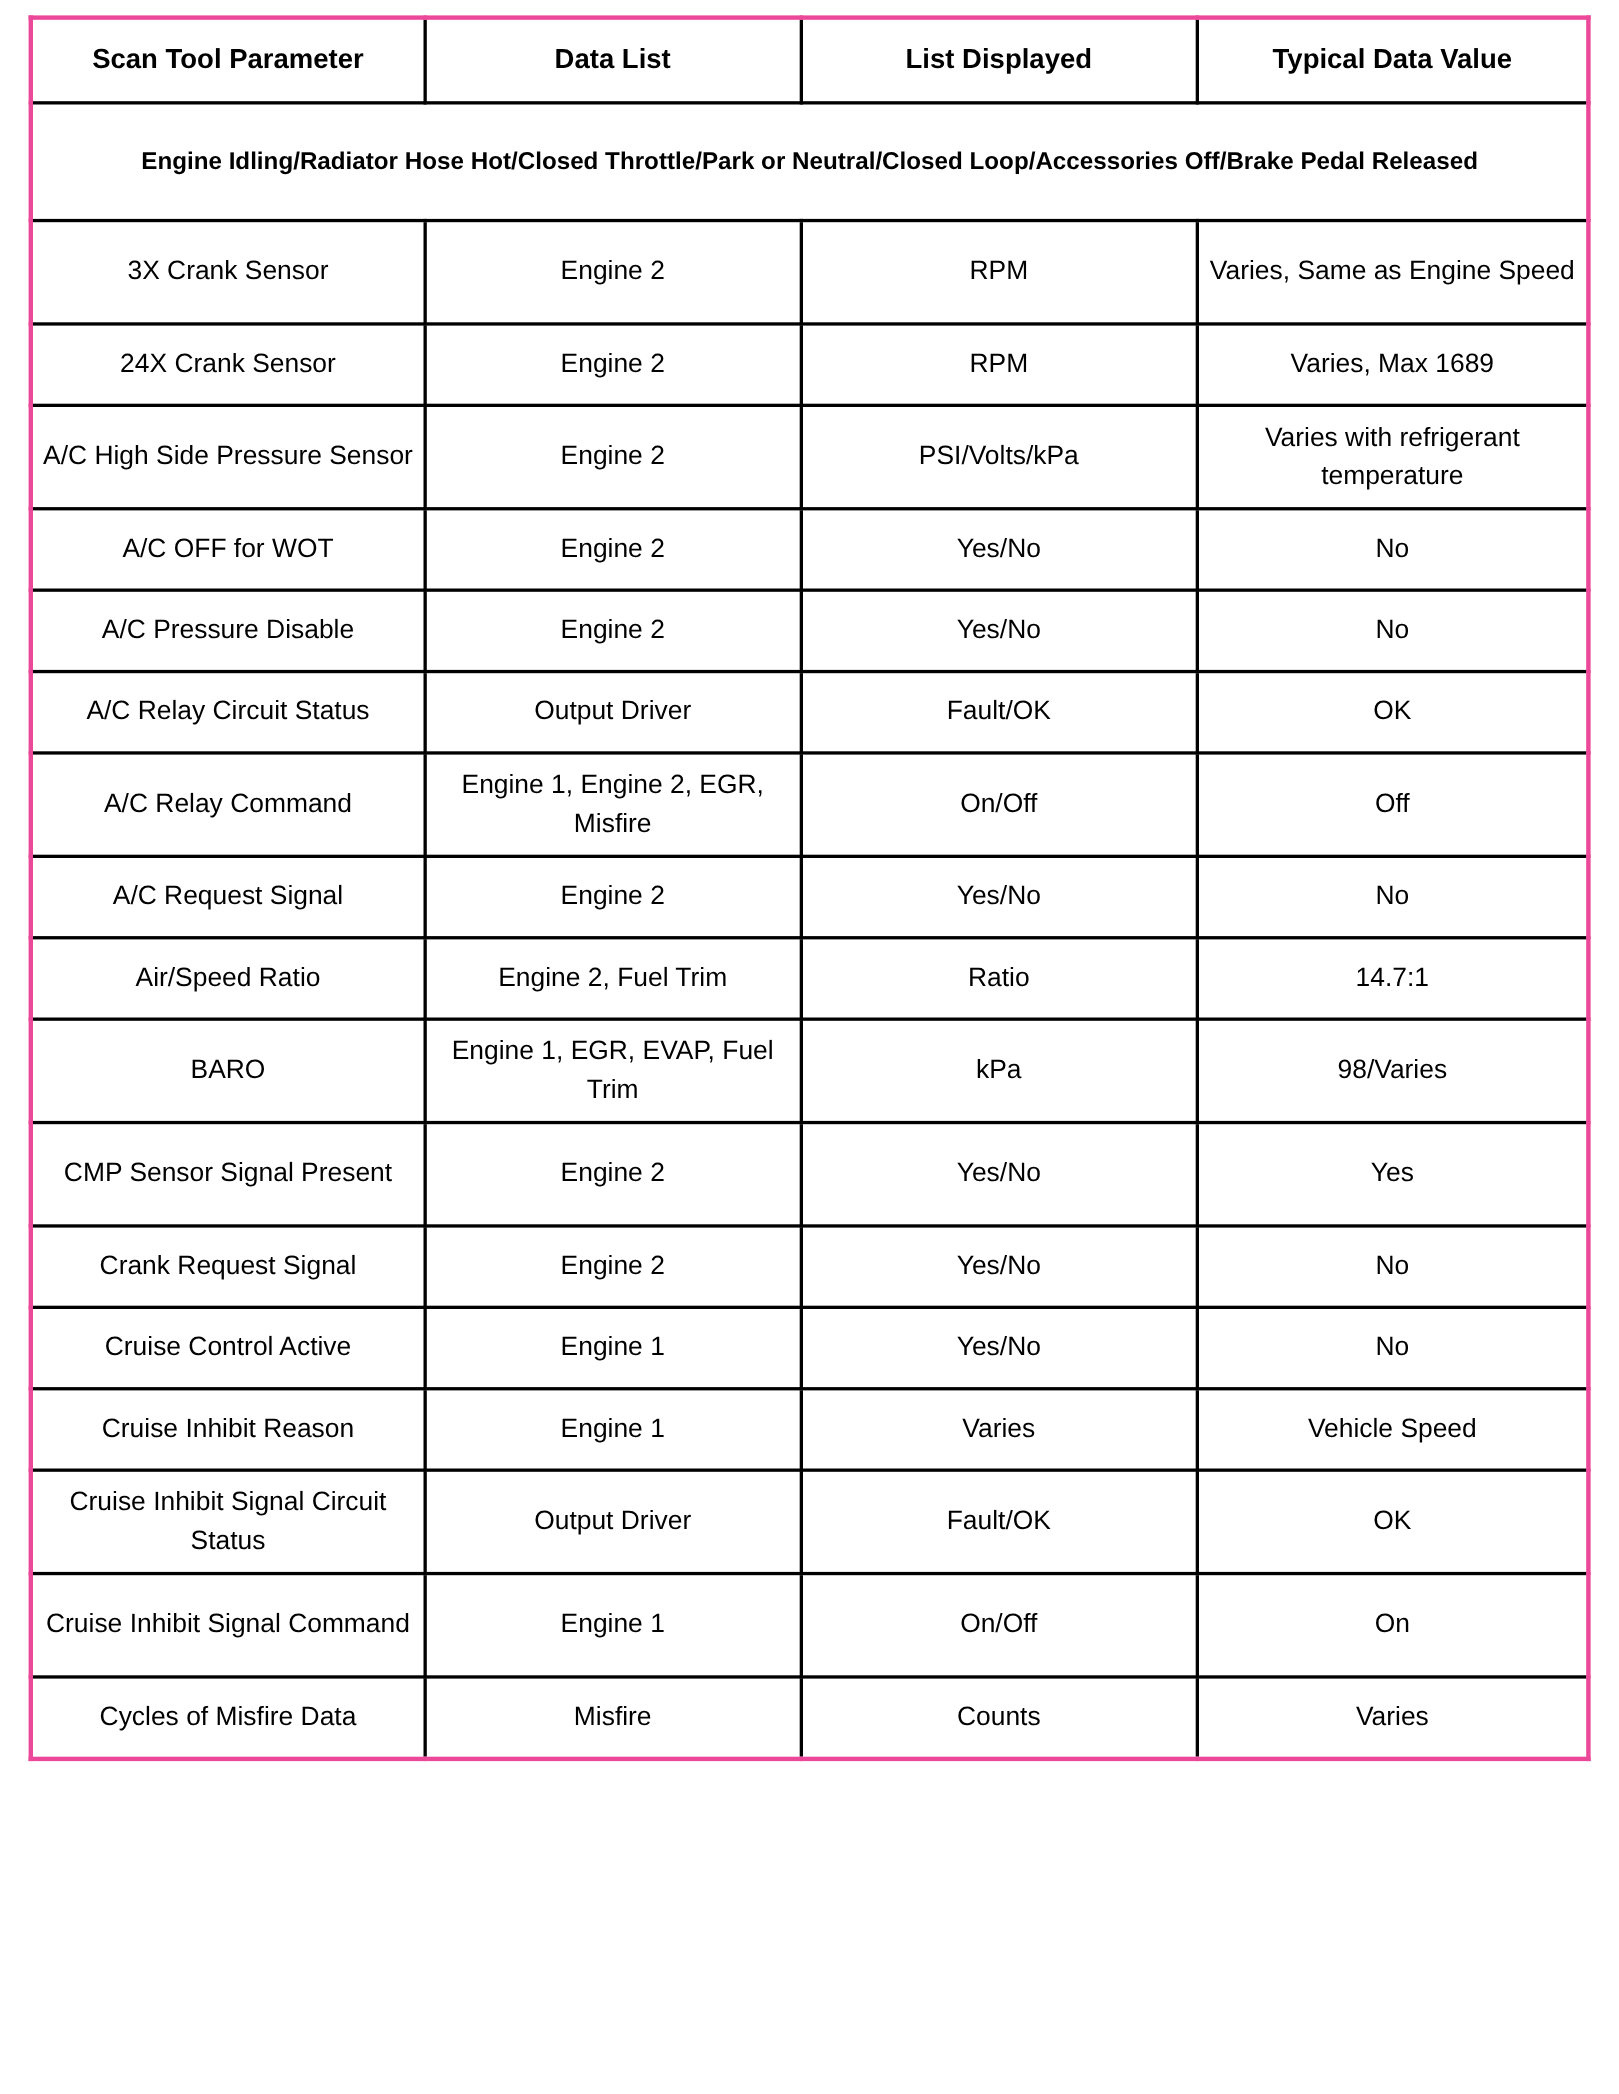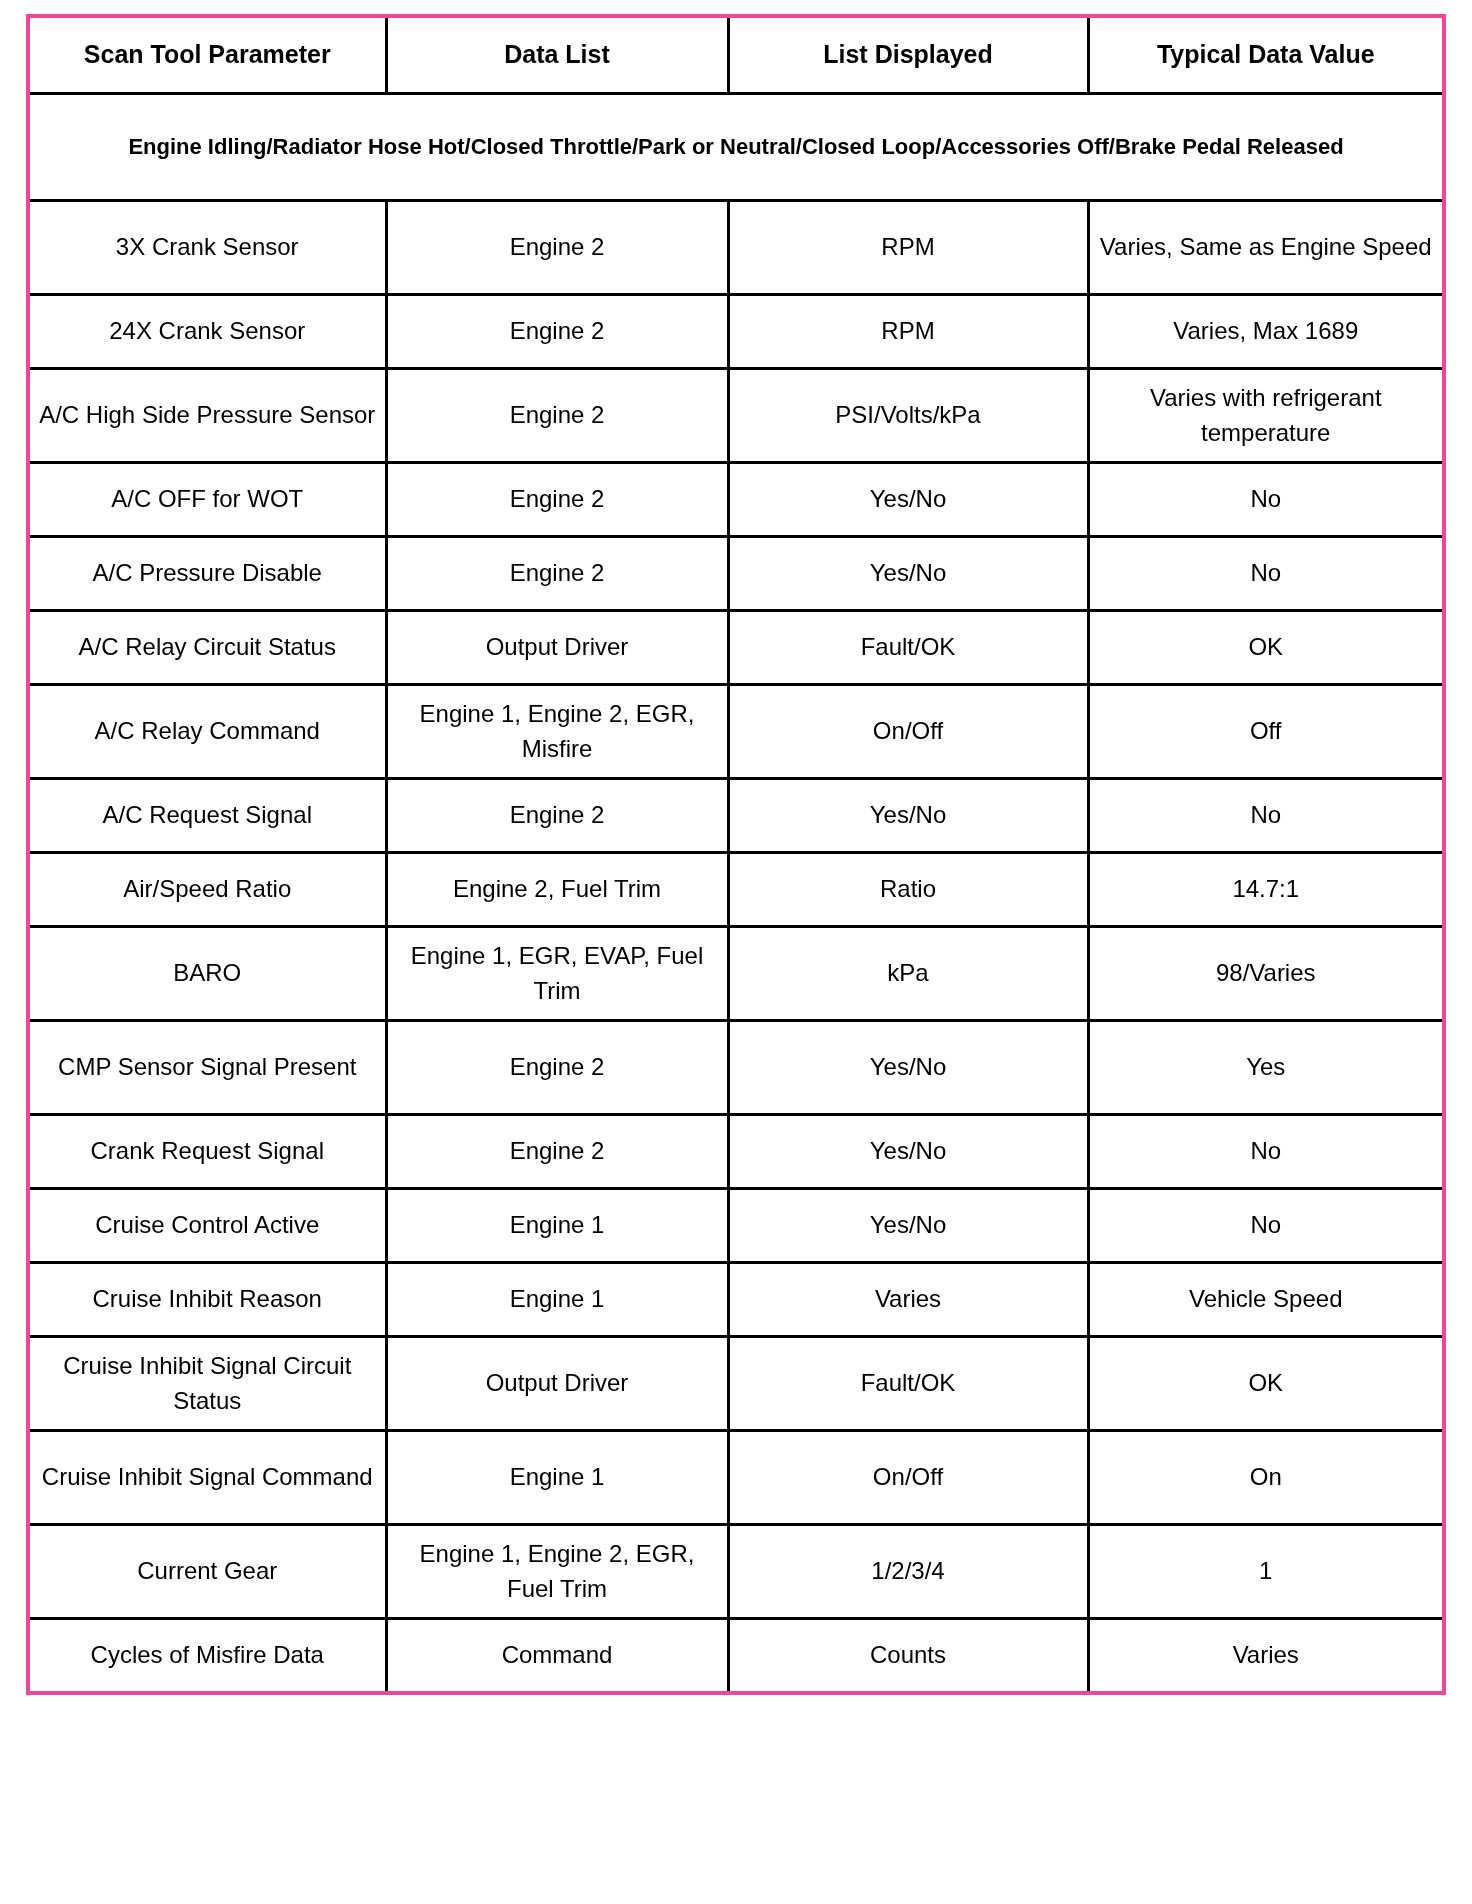--- a/index.html
+++ b/index.html
@@ -170,27 +170,21 @@
           <td>Output Driver</td>
           <td>Fault/OK</td>
           <td>OK</td>
         </tr>
         <tr class="data-row tall">
           <td>Cruise Inhibit Signal Command</td>
           <td>Engine 1</td>
           <td>On/Off</td>
           <td>On</td>
         </tr>
-        <tr class="data-row tall">
-          <td>Current Gear</td>
-          <td>Engine 1, Engine 2, EGR, Fuel Trim</td>
-          <td>1/2/3/4</td>
-          <td>1</td>
-        </tr>
         <tr class="data-row">
           <td>Cycles of Misfire Data</td>
-          <td>Command</td>
+          <td>Misfire</td>
           <td>Counts</td>
           <td>Varies</td>
         </tr>
       </tbody>
   </table>
 </div>
 
 </body></html>

